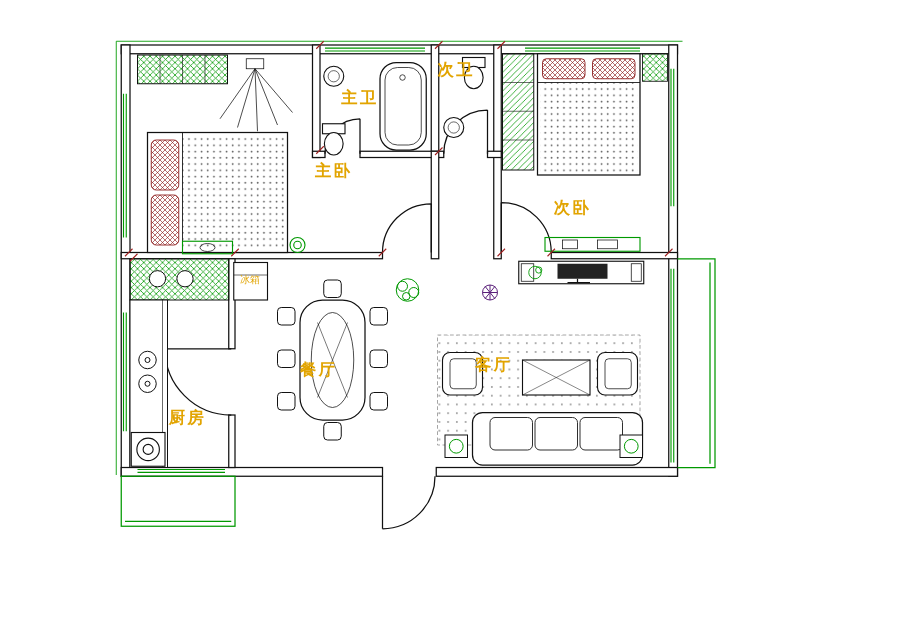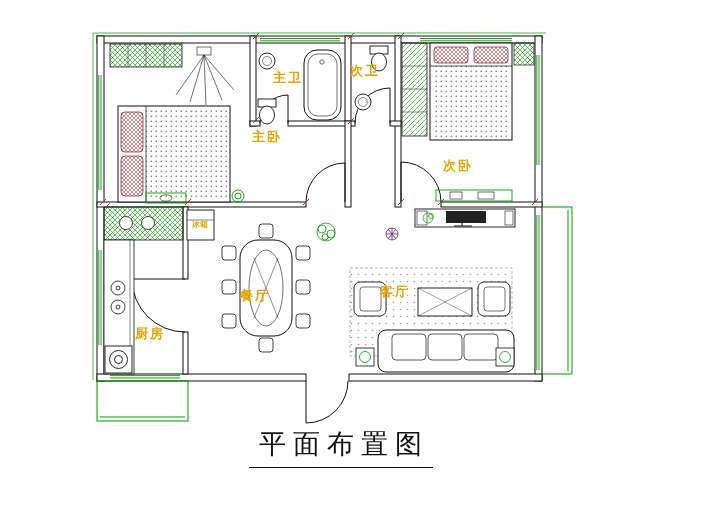--- a/index.html
+++ b/index.html
@@ -1,21 +1,21 @@
 <!DOCTYPE html>
 <html style="--wall: #1a1a1a; --green: #009900; --red: #8b1a1a; --label: #e2a400; --tbtext: #c9a227; --notes: #3a7a3a;"><head>
 <meta charset="utf-8">
 <style>
   html,body{margin:0;padding:0;background:#fff;}
   .stage{position:relative;width:593px;height:507px;background:#fff;overflow:hidden;
          font-family:"Liberation Sans",sans-serif;}
   .stage svg{position:absolute;left:0;top:0;}
   .room-label{position:absolute;transform:translate(-50%,-50%);font-size:13px;
               color:var(--label,#e2a400);letter-spacing:2px;white-space:nowrap;font-weight:bold;}
-  .room-label.small{font-size:8px;letter-spacing:0;font-weight:bold;}
+  .room-label.small{font-size:8px;letter-spacing:0;font-weight:normal;}
   .main-title{position:absolute;left:341px;top:447px;transform:translate(-50%,-50%);
               font-family:"DejaVu Serif","Liberation Serif",serif;font-size:27px;color:#111;
               letter-spacing:7px;border-bottom:1.6px solid #111;padding:0 4px 5px 10px;white-space:nowrap;}
   
   .titleblock{position:absolute;left:629px;top:28px;width:88px;height:402px;
               border-left:1px solid #666;border-right:1px solid #666;}
   .tb-line{position:absolute;left:0;right:0;height:0;border-top:1px solid #666;}
   .tb-title{position:absolute;top:86px;left:3px;font-size:7px;color:var(--tbtext,#c9a227);white-space:nowrap;}
   .tb-proj{position:absolute;top:122px;left:3px;font-size:7px;color:var(--tbtext,#c9a227);white-space:nowrap;}
   .tb-fields{position:absolute;top:176px;left:0;right:0;}
@@ -271,29 +271,28 @@
     <path d="M348,124 l6,-6"></path>
     <path d="M398,205 l6,-6"></path>
     <path d="M438,205 l6,-6"></path>
     <path d="M532,205 l6,-6"></path>
     <path d="M253,123 l6,-6"></path>
     <path d="M253,39 l6,-6 M348,39 l6,-6 M398,39 l6,-6"></path>
   </g>
 </svg>
 
 <div class="room-label" style="left:288px;top:78px">主卫</div>
-<div class="room-label" style="left:365px;top:71px">次卫</div>
+<div class="room-label" style="left:365px;top:56px">次卫</div>
 <div class="room-label" style="left:267px;top:137px">主卧</div>
 <div class="room-label" style="left:458px;top:166px">次卧</div>
 <div class="room-label" style="left:255px;top:296px">餐厅</div>
 <div class="room-label" style="left:395px;top:292px">客厅</div>
 <div class="room-label" style="left:150px;top:334px">厨房</div>
 <div class="room-label small" style="left:200px;top:224px">冰箱</div>
 
-<div class="main-title">平面布置图</div>
 
 <div class="titleblock">
   <div class="tb-line" style="top:2px"></div>
   <div class="tb-line" style="top:10px"></div>
   <div class="tb-title">工程名称(Title):</div>
   <div class="tb-line" style="top:104px"></div>
   <div class="tb-proj">项目(Project):</div>
   <div class="tb-line" style="top:138px"></div>
 
   <div class="tb-fields">

